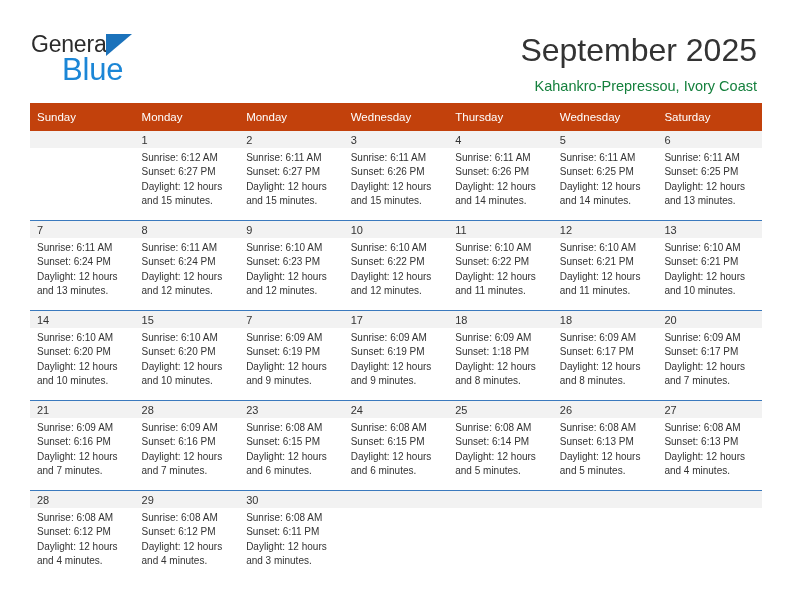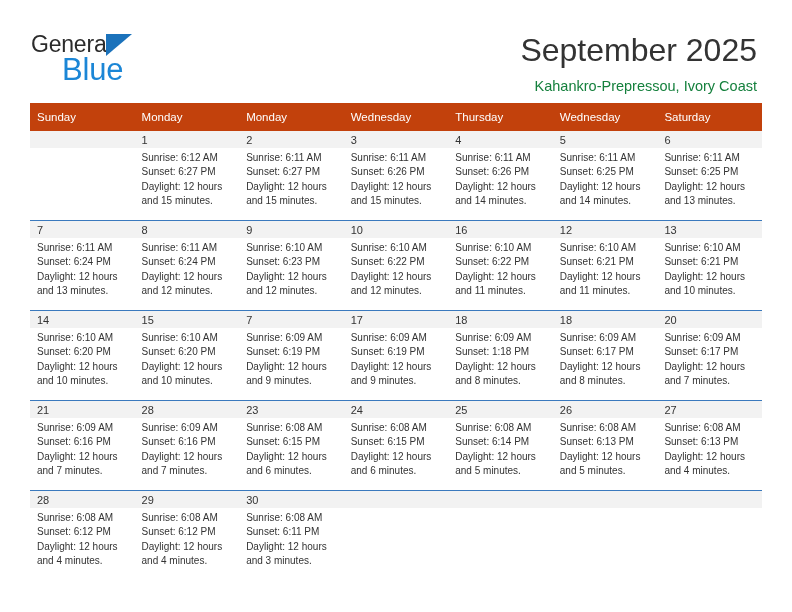--- a/index.html
+++ b/index.html
@@ -287,21 +287,21 @@
                 <div class="info">
                   <div>Sunrise: 6:10 AM</div>
                   <div>Sunset: 6:22 PM</div>
                   <div>Daylight: 12 hours</div>
                   <div>and 12 minutes.</div>
                 </div>
               </div>
             </td>
             <td>
               <div class="cell">
-                <div class="daynum-band">16</div>
+                <div class="daynum-band">11</div>
                 <div class="info">
                   <div>Sunrise: 6:10 AM</div>
                   <div>Sunset: 6:22 PM</div>
                   <div>Daylight: 12 hours</div>
                   <div>and 11 minutes.</div>
                 </div>
               </div>
             </td>
             <td>
               <div class="cell">

